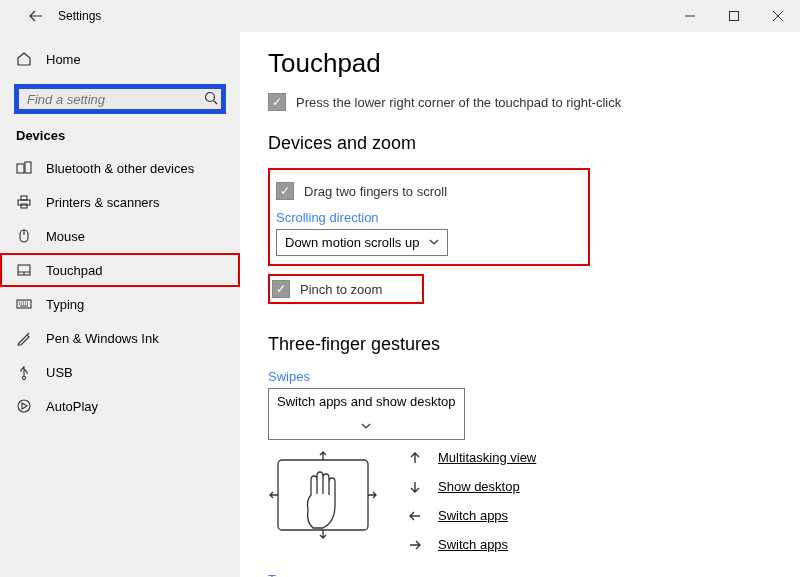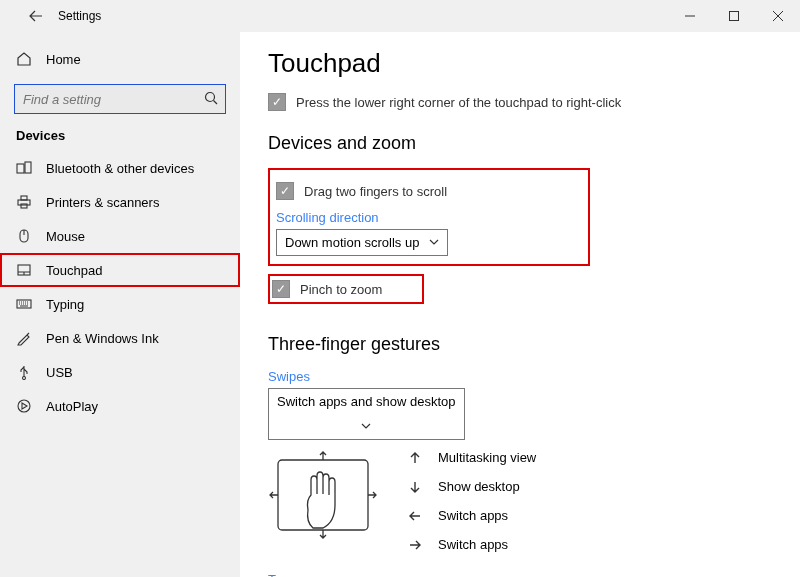--- a/index.html
+++ b/index.html
@@ -8,36 +8,36 @@
 .titlebar .back { width: 28px; height: 28px; display: flex; align-items: center; justify-content: center; cursor: pointer; }
 .titlebar .title { margin-left: 8px; font-size: 12px; }
 .titlebar .spacer { flex: 1; }
 .winbtn { width: 44px; height: 32px; display: flex; align-items: center; justify-content: center; cursor: pointer; }
 .body { flex: 1; display: flex; overflow: hidden; }
 .sidebar { width: 240px; background: #f0f0f0; padding: 10px 0 0 0; overflow-y: auto; }
 .sideitem { display: flex; align-items: center; gap: 14px; height: 34px; padding: 0 16px; cursor: pointer; font-size: 13px; }
 .sideitem .ico { width: 16px; height: 16px; display: flex; align-items: center; justify-content: center; }
 .sideitem.selected { outline: 2px solid #d00; outline-offset: -2px; }
 .searchwrap { margin: 8px 14px 12px 14px; position: relative; }
-.searchbox { width: 100%; height: 30px; background: #eaeaea; border: 1px solid #1d4ed8; padding: 0 30px 0 8px; font-size: 13px; font-style: italic; color: #555; }
+.searchbox { width: 100%; height: 30px; background: #eaeaea; border: 5px solid #1d4ed8; padding: 0 30px 0 8px; font-size: 13px; font-style: italic; color: #555; }
 .searchwrap .sicon { position: absolute; right: 8px; top: 7px; }
 .cathead { font-weight: 600; font-size: 13px; padding: 2px 16px 8px 16px; }
 .content { flex: 1; padding: 16px 28px; overflow-y: auto; }
 .h1 { font-size: 26px; font-weight: 400; margin-bottom: 14px; }
 .h2 { font-size: 18px; font-weight: 400; margin: 22px 0 14px 0; }
 .checkrow { display: flex; align-items: center; gap: 10px; margin: 6px 0 10px 0; }
 .cb { width: 18px; height: 18px; border: 1px solid #888; background: #999; display: flex; align-items: center; justify-content: center; color: #fff; font-size: 12px; }
 .lbl { font-size: 13px; color: #333; }
 .sublbl { font-size: 13px; color: #3b82f6; margin-bottom: 4px; }
 .dd { display: inline-flex; align-items: center; justify-content: space-between; border: 1px solid #777; padding: 5px 8px; min-width: 170px; font-size: 13px; cursor: pointer; gap: 10px; }
 .redbox { border: 2px solid #d00; padding: 6px 140px 8px 6px; margin-bottom: 8px; display: inline-block; }
 .redbox.small { padding: 2px 40px 2px 2px; }
 .gesturebox { display: flex; align-items: flex-start; gap: 30px; margin-top: 10px; }
 .touchpad-svg { width: 110px; height: 110px; }
-.glist { display: flex; flex-direction: column; gap: 14px; font-size: 13px; }
+.glist { display: flex; flex-direction: column; gap: 14px; font-size: 13px; text-decoration: underline; }
 .grow { display: flex; align-items: center; gap: 16px; }
 .arrow { width: 14px; height: 14px; display: flex; align-items: center; justify-content: center; }
 svg { stroke: #333; }
 </style>
 </head>
 <body>
 
 <div class="titlebar">
   <div class="back">
     <svg width="14" height="14" viewBox="0 0 14 14" fill="none" stroke-width="1.2">

